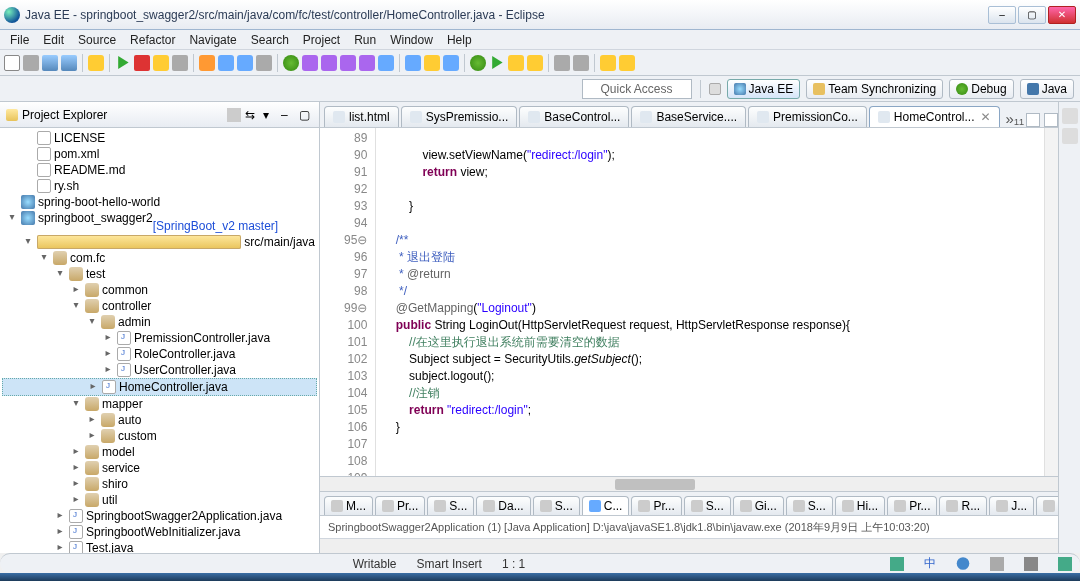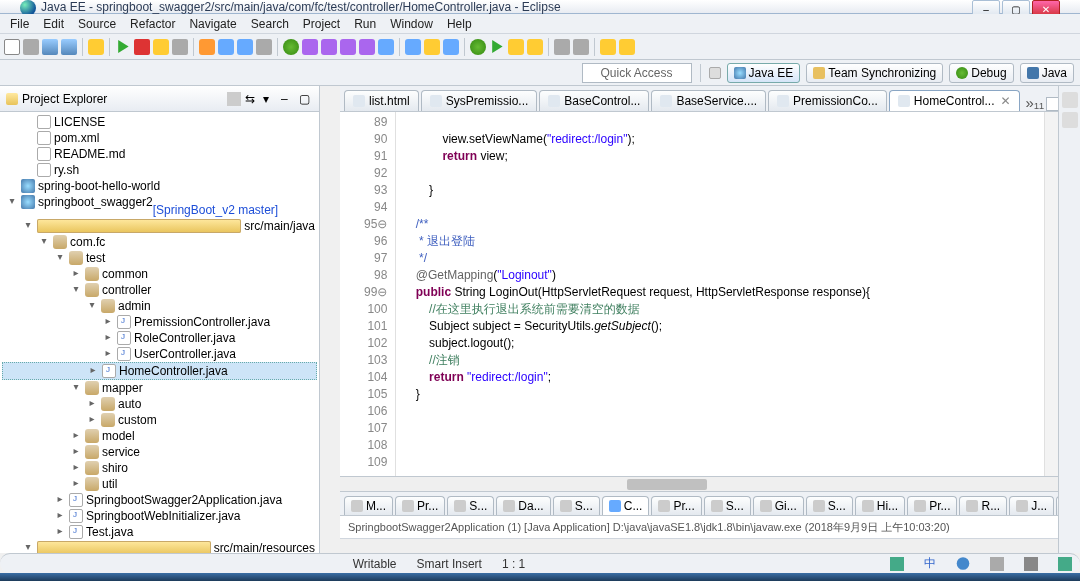--- a/index.html
+++ b/index.html
@@ -1,19 +1,19 @@
 <!DOCTYPE html>
 <html><head>
 <meta charset="utf-8">
 <style>
 * { box-sizing: border-box; margin: 0; padding: 0; font-family: "Segoe UI", Tahoma, sans-serif; font-size: 12px; }
 body { width: 1080px; height: 581px; background: #f0f0f0; overflow: hidden; display: flex; flex-direction: column; }
 
 
-.titlebar { height: 14px; background: linear-gradient(#fff,#e8ecf2); border-bottom: 1px solid #9fb6d0; display: flex; padding: 0 20px; }
+.titlebar { height: 30px; background: linear-gradient(#fff,#e8ecf2); border-bottom: 1px solid #9fb6d0; display: flex; align-items: center; padding: 0 4px; }
 .titlebar .ico { width: 16px; height: 16px; background: radial-gradient(circle at 30% 30%,#7eb,#159 70%); border-radius: 50%; margin-right: 5px; }
 .titlebar .title { flex: 1; color: #2b3b55; }
 .winbtns { display: flex; gap: 2px; }
 .winbtn { width: 28px; height: 18px; background: linear-gradient(#fff,#dbe4ee); border: 1px solid #a9bfd6; border-radius: 2px; display: flex; align-items: center; justify-content: center; font-size: 10px; }
 .winbtn.close { background: linear-gradient(#f6a,#d03030); color: #fff; border-color: #b02020; }
 
 
 .menubar { height: 20px; background: #eef1f5; display: flex; align-items: center; padding: 0 4px; gap: 2px; border-bottom: 1px solid #d0d6de; }
 .menubar span { padding: 2px 6px; color: #222; }
 
@@ -55,21 +55,21 @@
 .tico { width: 14px; height: 14px; margin: 0 3px; border-radius: 2px; }
 .tico.pkg { background: linear-gradient(#e0d0b0,#c8a868); border-radius: 3px; }
 .tico.src { background: linear-gradient(#ffe9a0,#e8c35a); box-shadow: inset 0 0 0 1px #c8a868; }
 .tico.file { background: #fff; border: 1px solid #aaa; }
 .tico.java { background: #fff; border: 1px solid #aaa; position: relative; }
 .tico.java::after { content: "J"; position: absolute; font-size: 8px; color: #36c; left: 3px; }
 .tico.prj { background: radial-gradient(#9df,#47a); }
 .deco { color: #1d4ed8; margin-top: 8px; }
 
 
-.editor { flex: 1; display: flex; flex-direction: column; background: #fff; min-width: 0; margin-left: 20px; }
+.editor { flex: 1; display: flex; flex-direction: column; background: #fff; min-width: 0; }
 .tabs { height: 26px; background: #eef1f5; border-bottom: 1px solid #c0c8d0; display: flex; align-items: flex-end; padding: 0 4px; gap: 2px; overflow: hidden; }
 .tab { padding: 3px 8px; background: linear-gradient(#fdfefe,#e4e9ef); border: 1px solid #b0bac4; border-bottom: none; border-radius: 4px 4px 0 0; display: flex; align-items: center; gap: 4px; font-size: 11px; white-space: nowrap; }
 .tab.active { background: #fff; border-color: #8aa6c4; }
 .tab .ico-s { background: #e0e8f0; }
 .tab .x { color: #888; margin-left: 2px; }
 .tabextra { margin-left: 4px; color: #555; font-size: 15px; }
 .tabright { margin-left: auto; display: flex; gap: 4px; }
 .tbtiny { width: 14px; height: 14px; border: 1px solid #b0bac4; background: #fff; }
 
 .code { flex: 1; display: flex; overflow: hidden; font-family: Consolas, monospace; font-size: 13px; }
@@ -405,20 +405,21 @@
         </div>
       <div class="src" id="src">
           <div class="sline"> </div>
           <div class="sline">            view.setViewName(<span class="str">"redirect:/login"</span>);</div>
           <div class="sline">            <span class="kw">return</span> view;</div>
           <div class="sline"> </div>
           <div class="sline">        }</div>
           <div class="sline"> </div>
           <div class="sline">    <span class="jdoc">/**</span></div>
           <div class="sline">    <span class="jdoc"> * 退出登陆</span></div>
+          <div class="sline">    <span class="jdoc"> * <span class="ann">@return</span></span></div>
           <div class="sline">    <span class="jdoc"> */</span></div>
           <div class="sline">    <span class="ann">@GetMapping</span>(<span class="str">"Loginout"</span>)</div>
           <div class="sline">    <span class="kw">public</span> String LoginOut(HttpServletRequest request, HttpServletResponse response){</div>
           <div class="sline">        <span class="cmt">//在这里执行退出系统前需要清空的数据</span></div>
           <div class="sline">        Subject subject = SecurityUtils.<i>getSubject</i>();</div>
           <div class="sline">        subject.logout();</div>
           <div class="sline">        <span class="cmt">//注销</span></div>
           <div class="sline">        <span class="kw">return</span> <span class="str">"redirect:/login"</span>;</div>
           <div class="sline">    }</div>
           <div class="sline"> </div>

